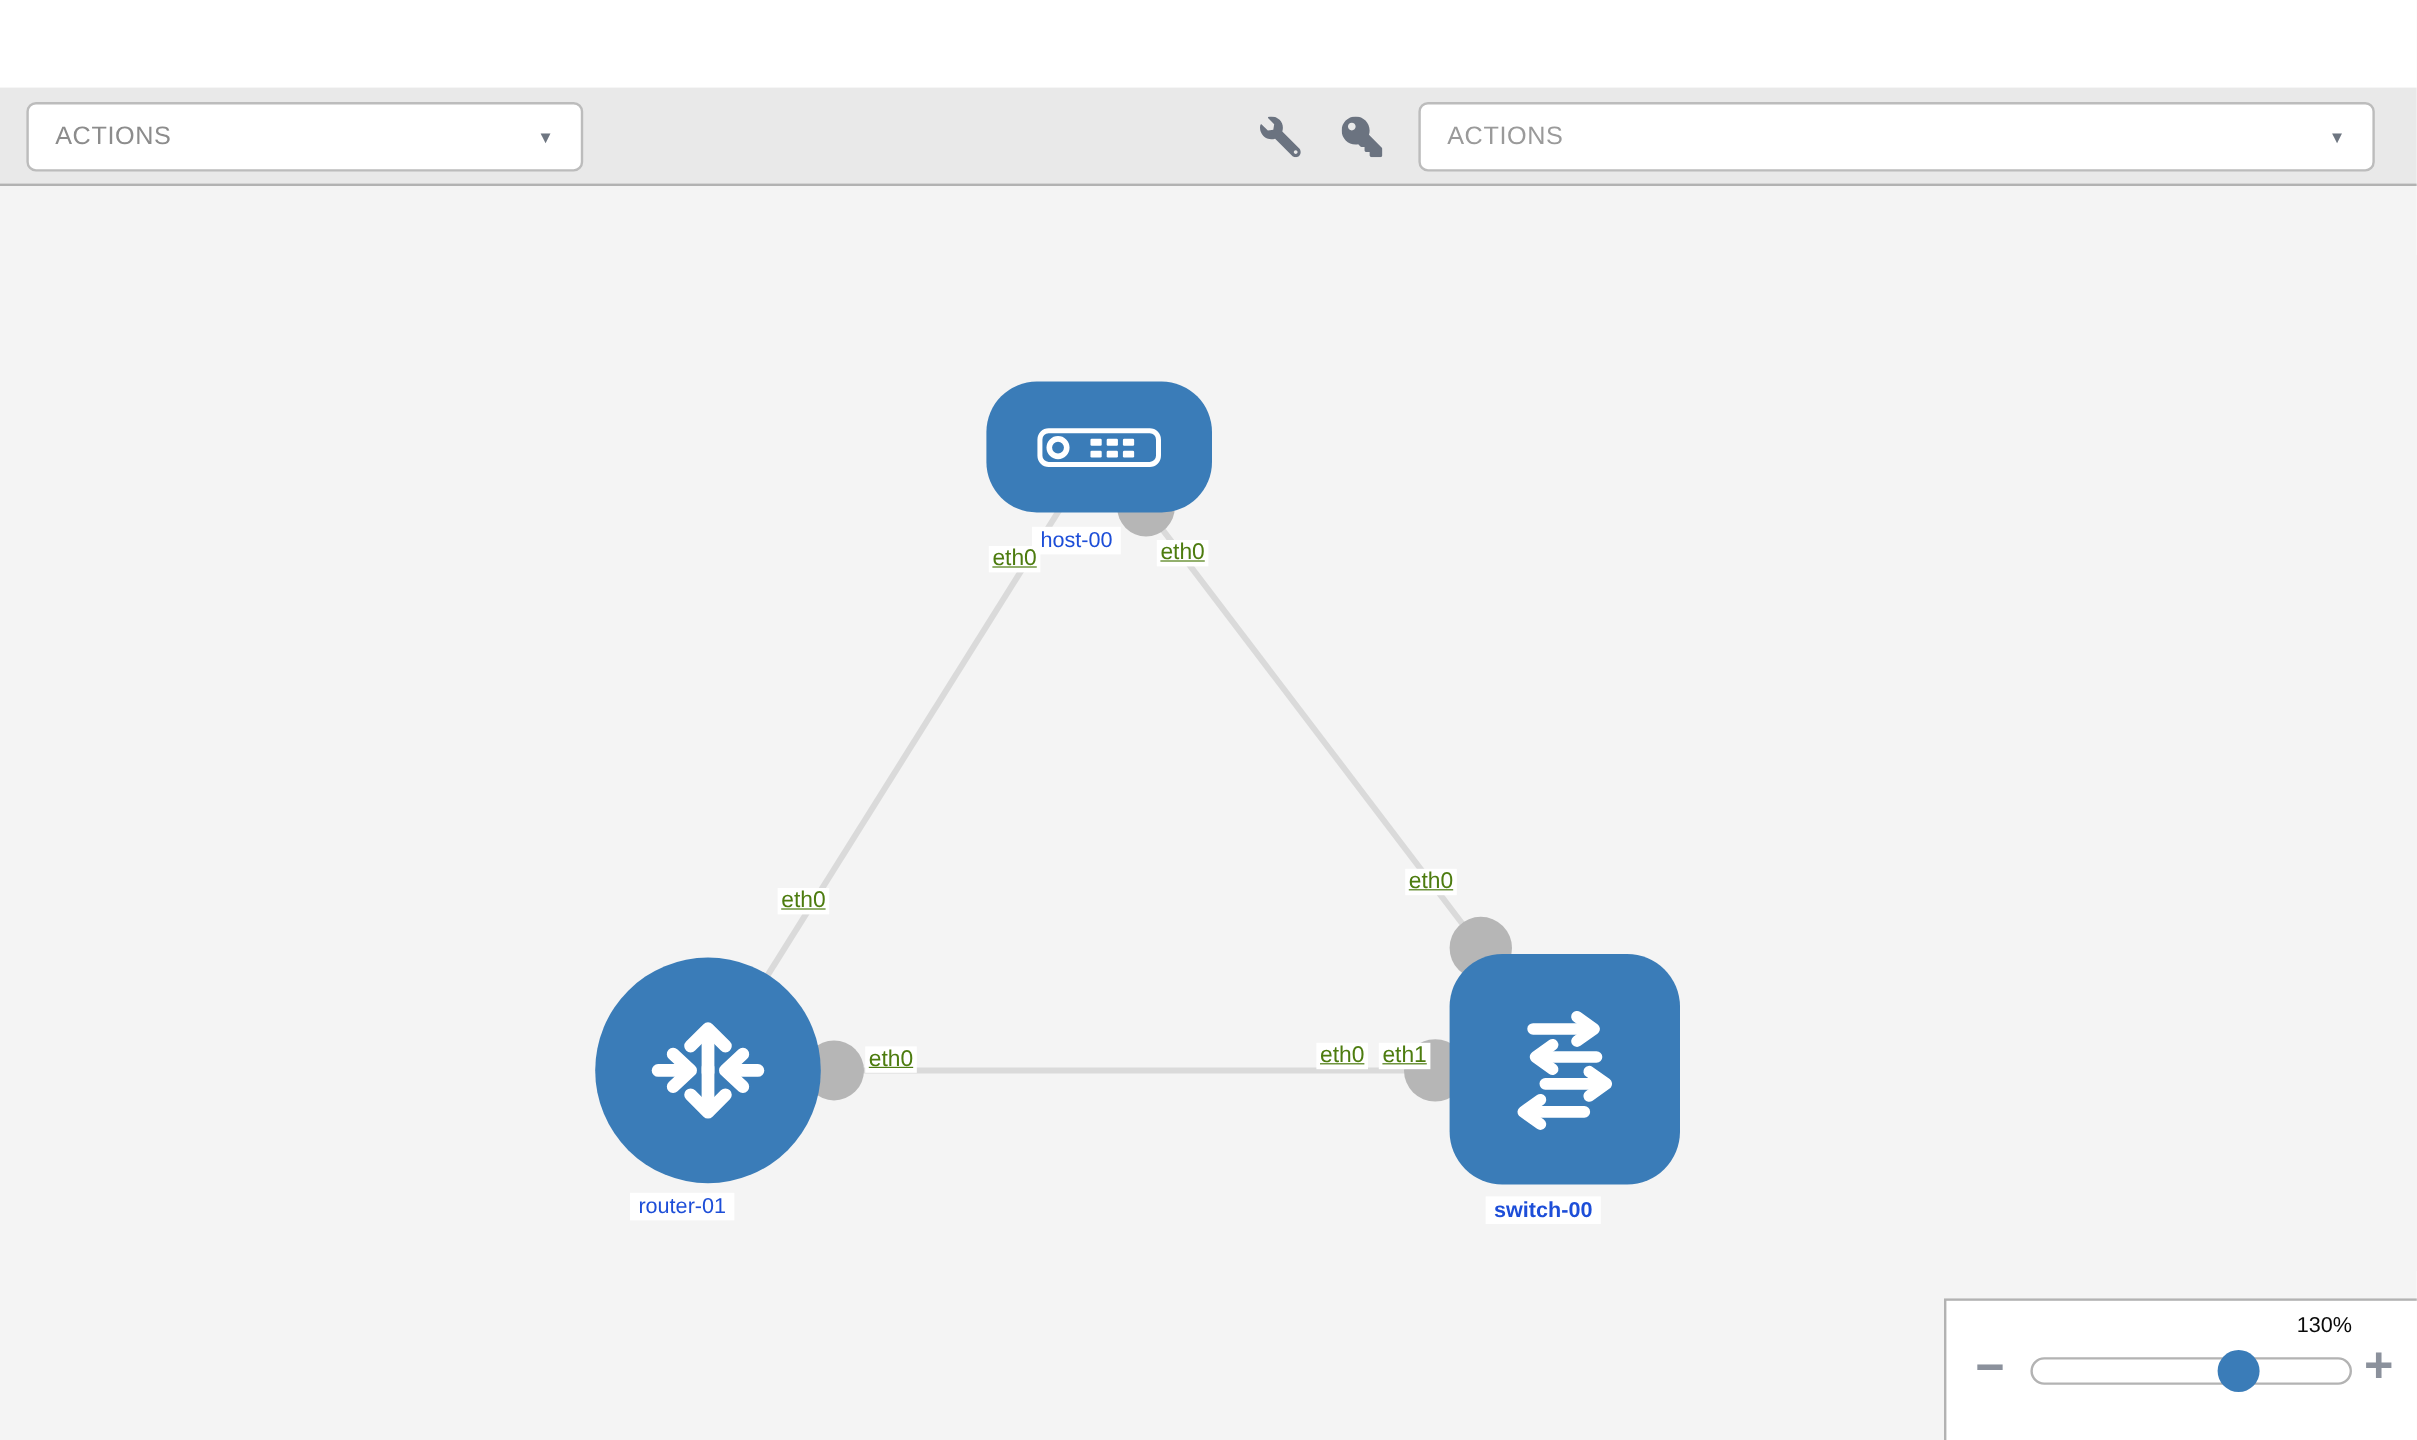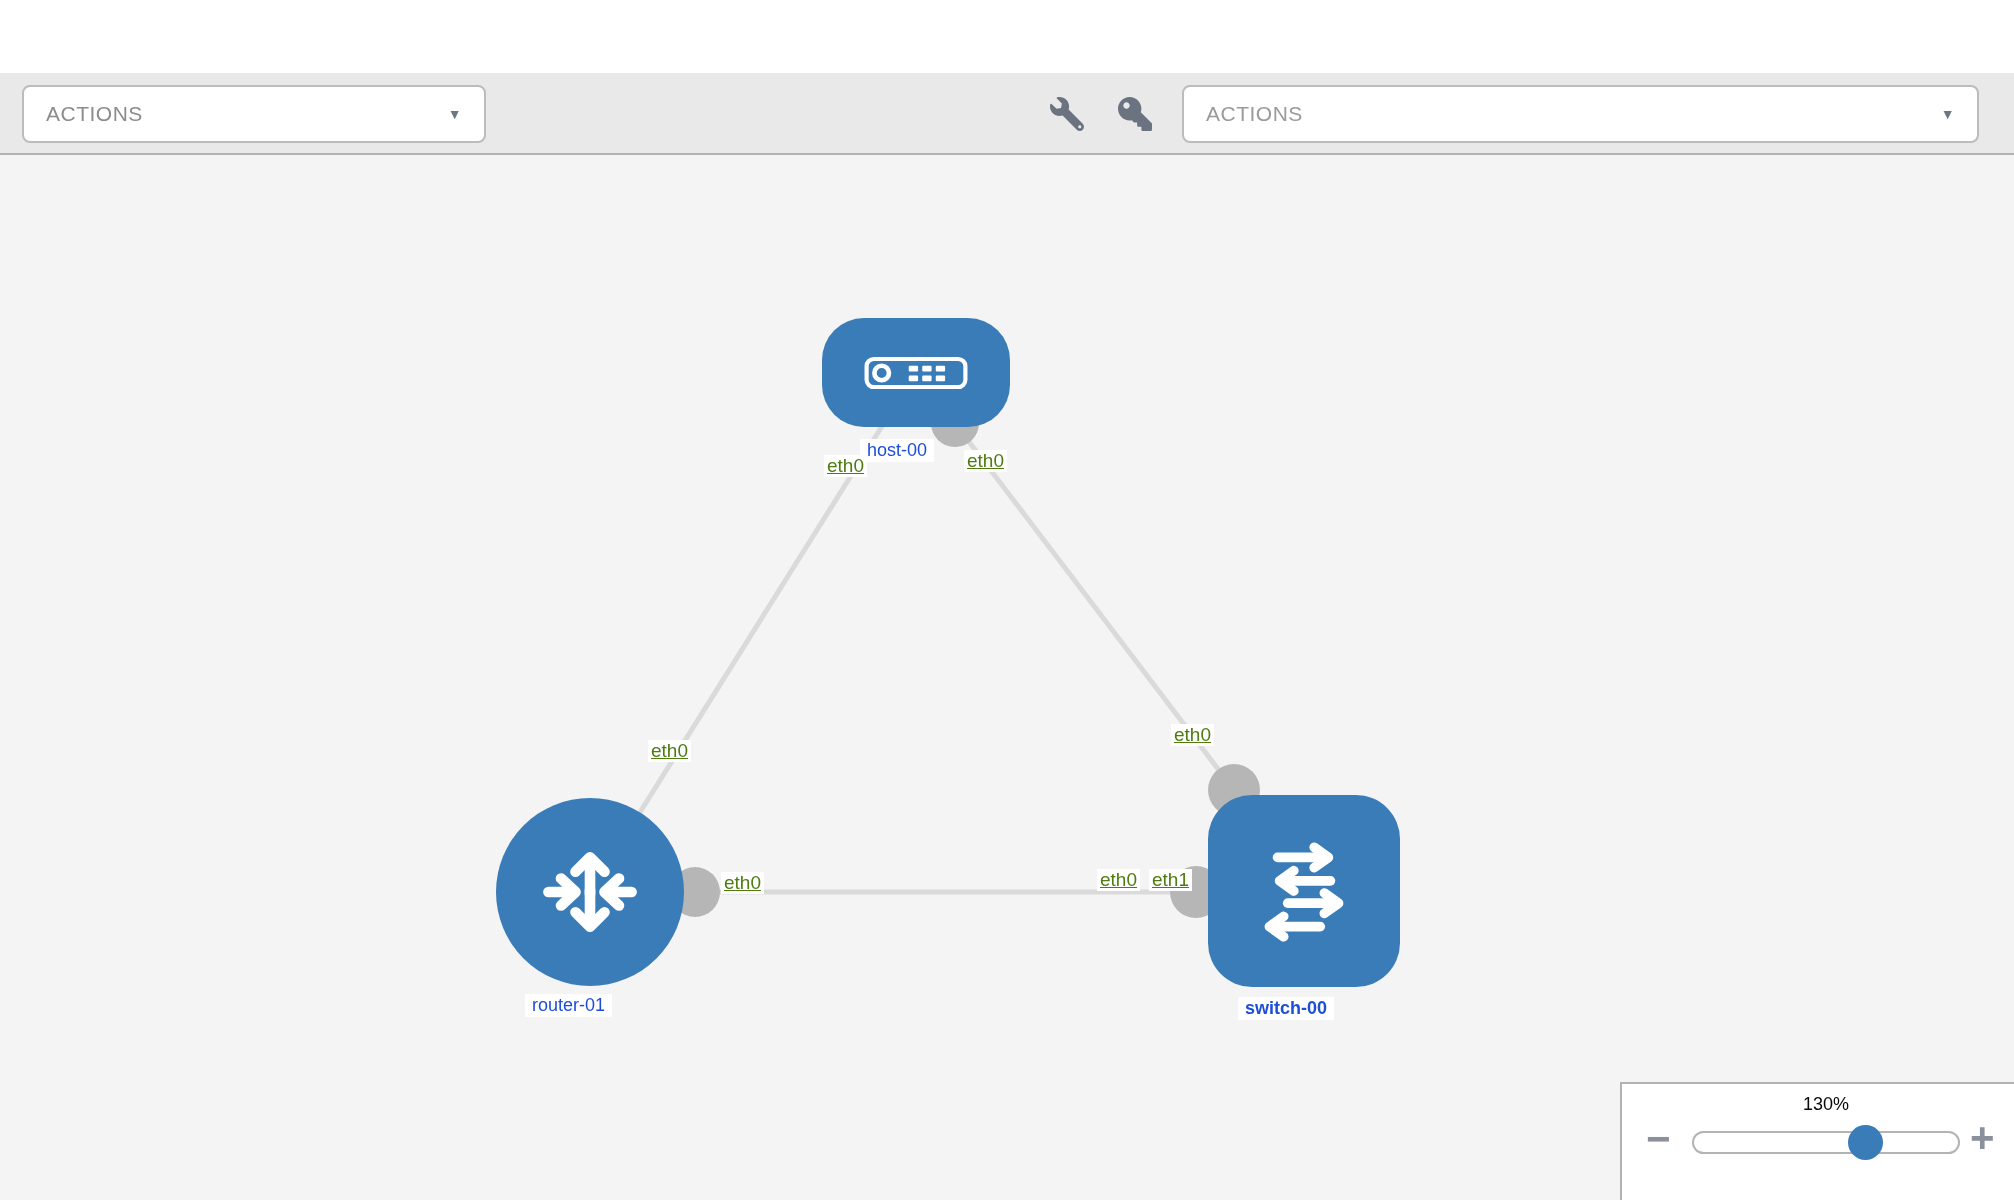--- a/index.html
+++ b/index.html
@@ -52,21 +52,21 @@
   .eth-host-right   { left:964px;  top:295px; }
   .eth-link-mid     { left:648px;  top:585px; }
   .eth-router-right { left:721px;  top:717px; }
   .eth-switch-under { left:1097px; top:714px; }
   .eth-switch-left  { left:1120px; top:714px;margin-left:29px; }
   .eth-switch-top   { left:1171px; top:569px; }
 
   
   .zoom-panel { position:absolute; left:1620px; top:1082px; width:400px; height:125px;
                 background:#fff; border:2px solid #b2b2b2; }
-  .zoom-level { position:absolute; left:70px; top:10px; width:268px; text-align:center;
+  .zoom-level { position:absolute; left:70px; top:10px; width:268px; text-align:right;
                 font-size:18px; color:#0a0a0a; }
   .zoom-minus, .zoom-plus { position:absolute; color:#8b919c; font-weight:700; cursor:pointer;
                             font-size:42px; line-height:42px; }
   .zoom-minus { left:24px; top:34px; }
   .zoom-plus  { left:348px; top:33px; }
   .zoom-track { position:absolute; left:70px; top:47px; width:268px; height:23px; background:#fff;
                 border:2px solid #b3b3b3; border-radius:12px; cursor:pointer; }
   .zoom-thumb { position:absolute; left:226px; top:41px; width:35px; height:35px; border-radius:50%;
                 background:#3a7cb8; cursor:grab; }
 </style>

